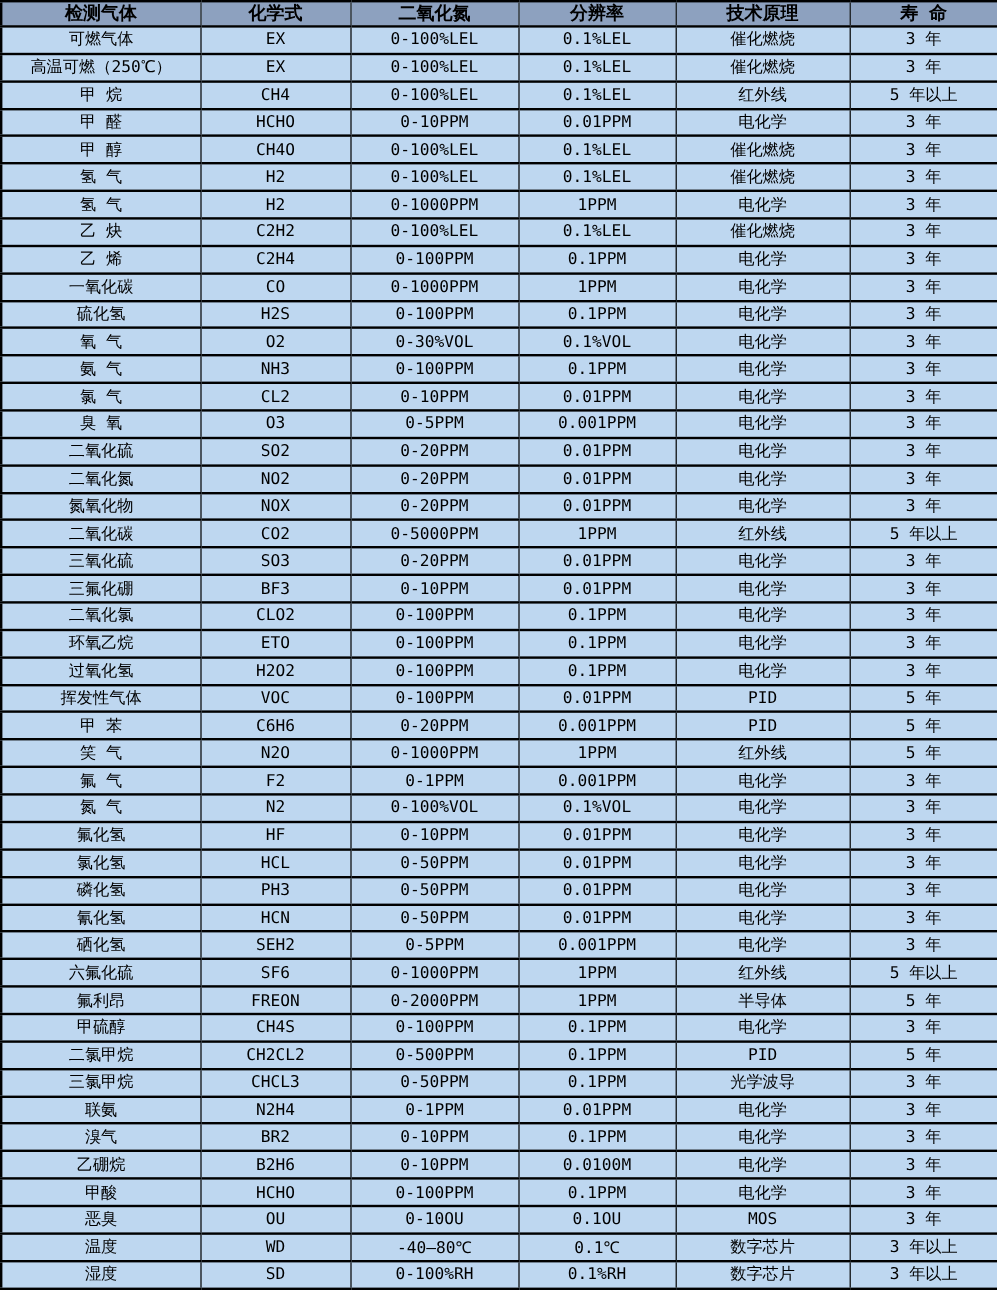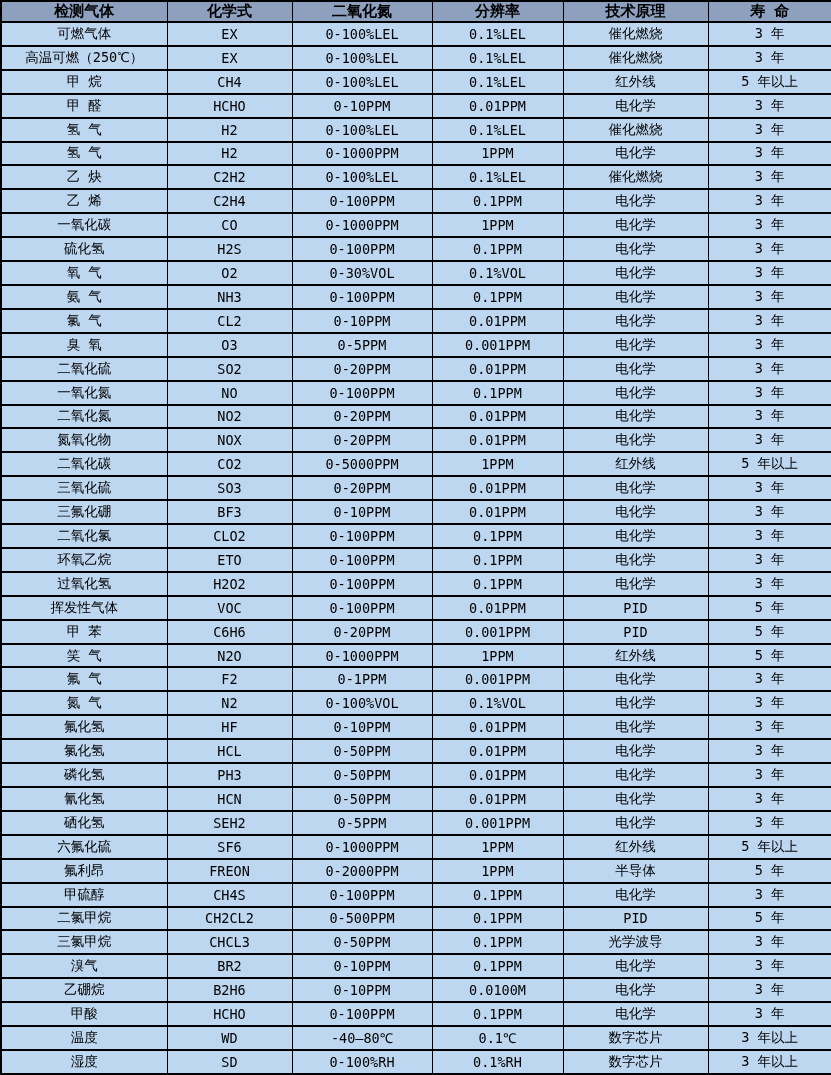--- a/index.html
+++ b/index.html
@@ -100,20 +100,28 @@
       </tr>
       <tr>
         <td>甲 醛</td>
         <td>HCHO</td>
         <td>0-10PPM</td>
         <td>0.01PPM</td>
         <td>电化学</td>
         <td>3 年</td>
       </tr>
       <tr>
+        <td>甲 醇</td>
+        <td>CH4O</td>
+        <td>0-100%LEL</td>
+        <td>0.1%LEL</td>
+        <td>催化燃烧</td>
+        <td>3 年</td>
+      </tr>
+      <tr>
         <td>氢 气</td>
         <td>H2</td>
         <td>0-100%LEL</td>
         <td>0.1%LEL</td>
         <td>催化燃烧</td>
         <td>3 年</td>
       </tr>
       <tr>
         <td>氢 气</td>
         <td>H2</td>
@@ -184,28 +192,20 @@
         <td>0-5PPM</td>
         <td>0.001PPM</td>
         <td>电化学</td>
         <td>3 年</td>
       </tr>
       <tr>
         <td>二氧化硫</td>
         <td>SO2</td>
         <td>0-20PPM</td>
         <td>0.01PPM</td>
-        <td>电化学</td>
-        <td>3 年</td>
-      </tr>
-      <tr>
-        <td>一氧化氮</td>
-        <td>NO</td>
-        <td>0-100PPM</td>
-        <td>0.1PPM</td>
         <td>电化学</td>
         <td>3 年</td>
       </tr>
       <tr>
         <td>二氧化氮</td>
         <td>NO2</td>
         <td>0-20PPM</td>
         <td>0.01PPM</td>
         <td>电化学</td>
         <td>3 年</td>
@@ -380,20 +380,28 @@
       </tr>
       <tr>
         <td>三氯甲烷</td>
         <td>CHCL3</td>
         <td>0-50PPM</td>
         <td>0.1PPM</td>
         <td>光学波导</td>
         <td>3 年</td>
       </tr>
       <tr>
+        <td>联氨</td>
+        <td>N2H4</td>
+        <td>0-1PPM</td>
+        <td>0.01PPM</td>
+        <td>电化学</td>
+        <td>3 年</td>
+      </tr>
+      <tr>
         <td>溴气</td>
         <td>BR2</td>
         <td>0-10PPM</td>
         <td>0.1PPM</td>
         <td>电化学</td>
         <td>3 年</td>
       </tr>
       <tr>
         <td>乙硼烷</td>
         <td>B2H6</td>
@@ -401,20 +409,28 @@
         <td>0.0100M</td>
         <td>电化学</td>
         <td>3 年</td>
       </tr>
       <tr>
         <td>甲酸</td>
         <td>HCHO</td>
         <td>0-100PPM</td>
         <td>0.1PPM</td>
         <td>电化学</td>
+        <td>3 年</td>
+      </tr>
+      <tr>
+        <td>恶臭</td>
+        <td>OU</td>
+        <td>0-10OU</td>
+        <td>0.1OU</td>
+        <td>MOS</td>
         <td>3 年</td>
       </tr>
       <tr>
         <td>温度</td>
         <td>WD</td>
         <td>-40—80℃</td>
         <td>0.1℃</td>
         <td>数字芯片</td>
         <td>3 年以上</td>
       </tr>

